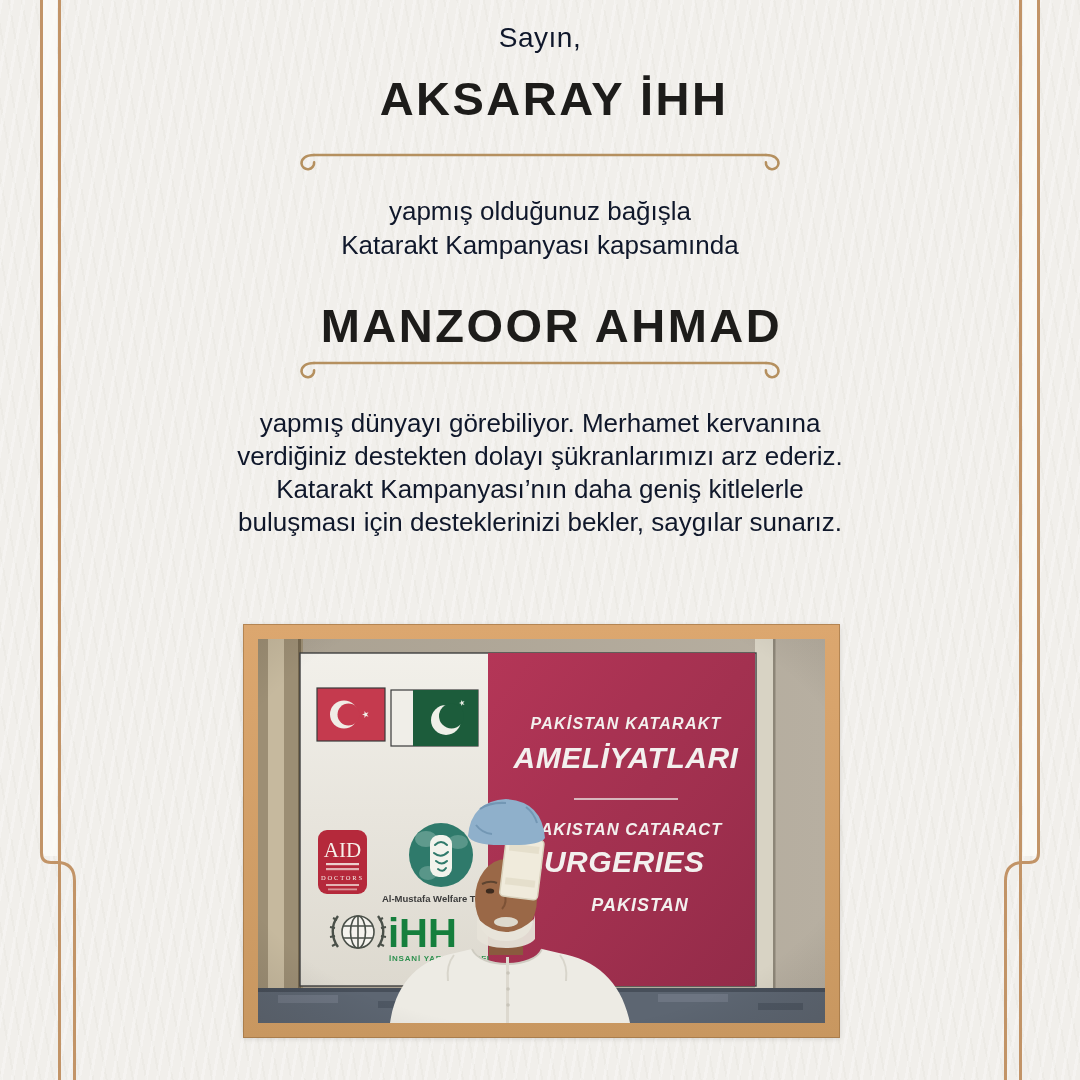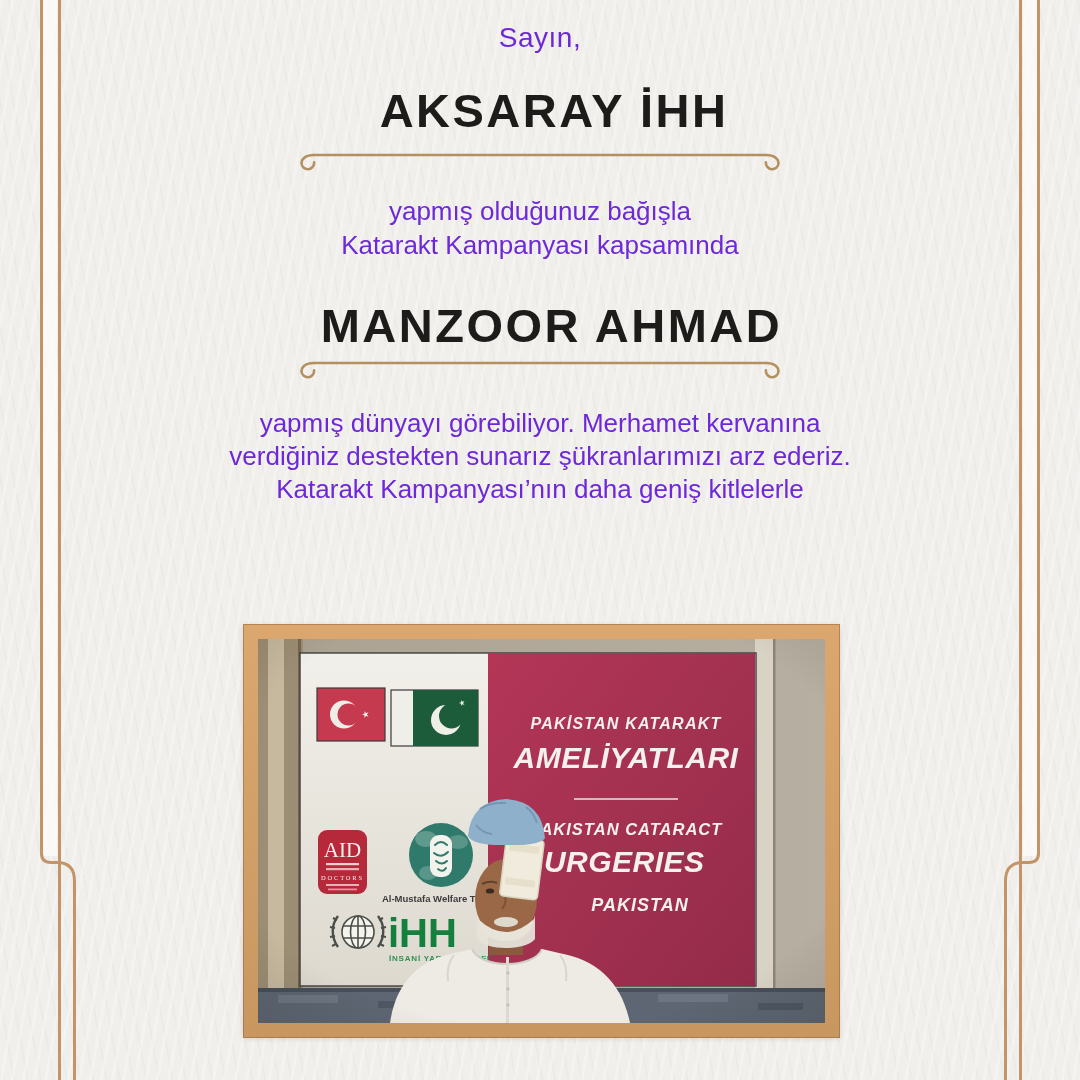--- a/index.html
+++ b/index.html
@@ -5,24 +5,24 @@
   html,body{margin:0;padding:0;}
   body{width:1080px;height:1080px;position:relative;overflow:hidden;
        font-family:"Liberation Sans",sans-serif;background:#f1efeb;}
   .page{position:absolute;inset:0;}
   .page::before{content:"";position:absolute;inset:0;
     background:
       repeating-linear-gradient(100deg, rgba(255,255,255,.28) 0 3px, rgba(0,0,0,0) 3px 11px),
       repeating-linear-gradient(80deg, rgba(224,222,214,.25) 0 2px, rgba(0,0,0,0) 2px 13px);
     pointer-events:none;}
   .ornament{position:absolute;left:0;top:0;}
-  .txt{position:absolute;left:0;right:0;text-align:center;color:#6d28d9;}
+  .txt{position:absolute;left:0;right:0;text-align:center;color:#0f172a;}
   .salutation{top:22px;font-size:28px;letter-spacing:.5px;}
   .big-name{font-size:47px;font-weight:600;letter-spacing:2.5px;color:#1d1c1a;line-height:1.15;}
-  .name1{top:84px;padding-left:28px;}
+  .name1{top:72px;padding-left:28px;}
   .name2{top:299px;margin-left:23px;}
   .divider{position:absolute;left:50%;transform:translateX(-50%);}
   .div1{top:146px;} .div2{top:354px;}
   .lead{top:194px;font-size:26px;line-height:34px;}
   .bodytext{top:407px;font-size:26px;line-height:33px;}
   .photo-frame{position:absolute;left:243px;top:624px;width:597px;height:414px;
     background:linear-gradient(180deg,#dca76f,#c89760);
     box-shadow:inset 0 0 0 1px rgba(140,100,55,.5), 0 1px 5px rgba(0,0,0,.12);
     padding:15px;box-sizing:border-box;}
   .photo-frame svg{display:block;}
@@ -64,22 +64,23 @@
   <svg class="divider div2" width="484" height="30" viewBox="0 0 484 30" aria-hidden="true">
     <g fill="none" stroke="#b5905f" stroke-width="2.6" stroke-linecap="round">
       <path d="M16,9 H468"></path>
       <path d="M16,9 C7.5,9 3.5,13 3.5,17.5 a6.3,6.3 0 1 0 12.6,-1.2"></path>
       <path d="M468,9 C476.5,9 480.5,13 480.5,17.5 a6.3,6.3 0 1 1 -12.6,-1.2"></path>
     </g>
   </svg>
 
   <div class="txt bodytext">
     <div>yapmış dünyayı görebiliyor. Merhamet kervanına</div>
-    <div>verdiğiniz destekten sunarız şükranlarımızı arz ederiz.</div>
+    <div>verdiğiniz destekten dolayı şükranlarımızı arz ederiz.</div>
     <div>Katarakt Kampanyası’nın daha geniş kitlelerle</div>
+    <div>buluşması için desteklerinizi bekler, saygılar sunarız.</div>
   </div>
 
   <div class="photo-frame">
     <svg width="567" height="384" viewBox="0 0 567 384">
       <defs>
         <linearGradient id="wallG" x1="0" y1="0" x2="1" y2="0">
           <stop offset="0" stop-color="#aaa191"></stop>
             <stop offset="1" stop-color="#b7afa1"></stop>
         </linearGradient>
         <linearGradient id="redG" x1="0" y1="0" x2="1" y2="1">

